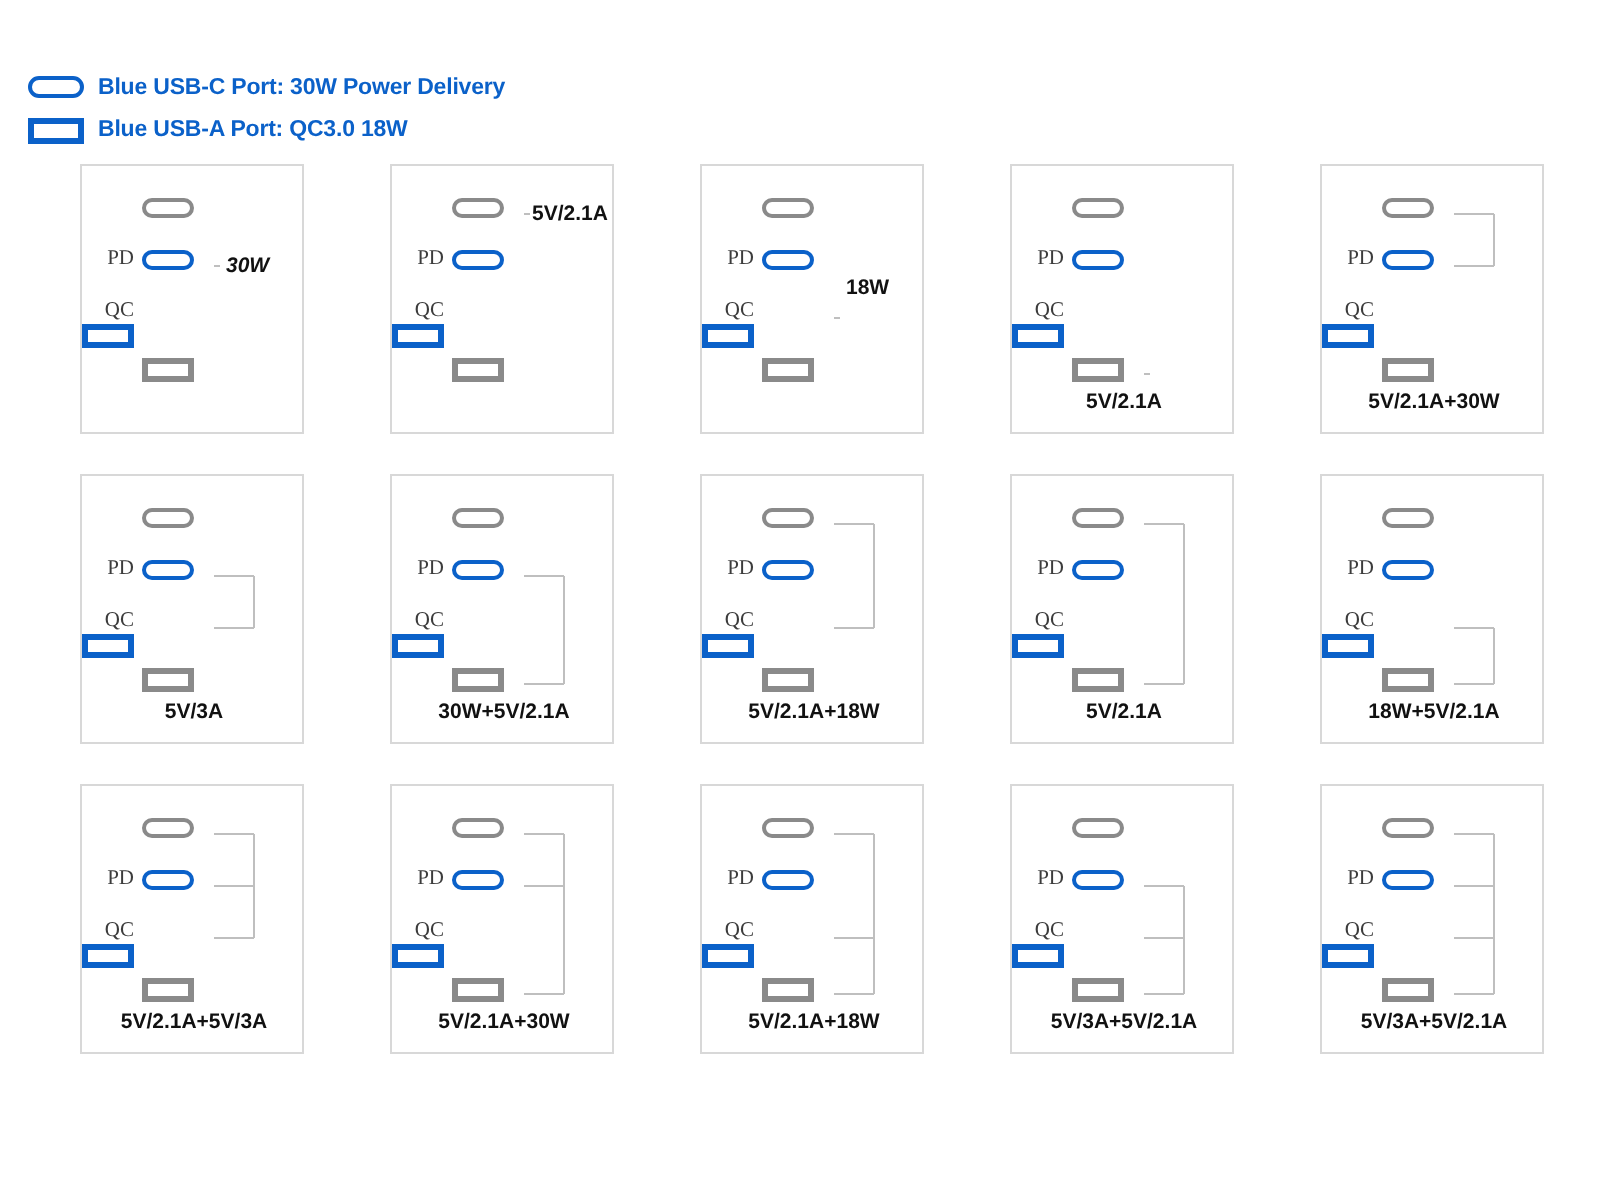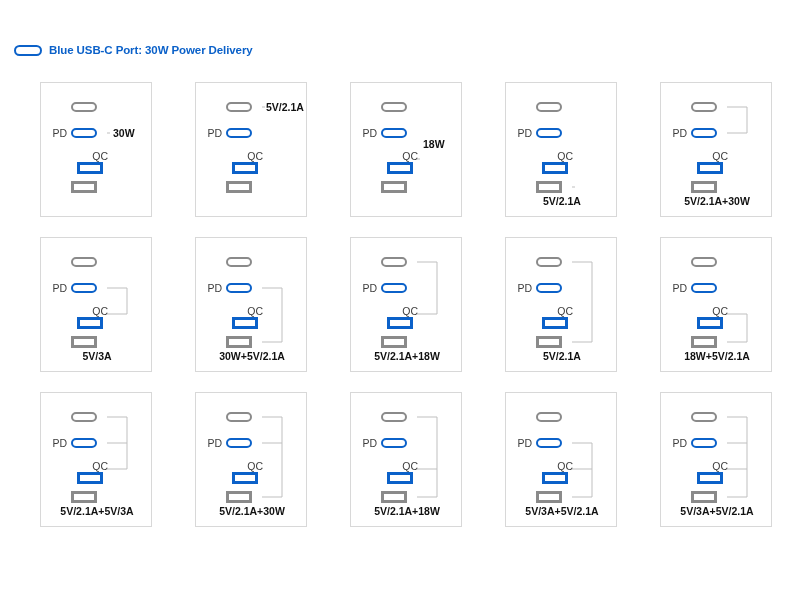--- a/index.html
+++ b/index.html
@@ -5,21 +5,21 @@
   html,body{margin:0;padding:0;}
   body{
     width:800px;height:600px;background:#ffffff;
     font-family:"Liberation Sans", sans-serif;
     color:#1a1a1a;overflow:hidden;
   }
   #root{position:relative;width:800px;height:600px;}
 
   
   .legend{position:absolute;left:14px;top:38px;}
-  .legend-row{display:flex;align-items:flex-end;height:18px;margin-bottom:3px;}
+  .legend-row{display:flex;align-items:flex-start;height:18px;margin-bottom:3px;}
   .legend-ico{width:28px;display:flex;align-items:center;justify-content:flex-start;}
   .legend-text{
     font-size:11.5px;font-weight:bold;color:#0b61c9;
     letter-spacing:-0.1px;margin-left:7px;white-space:nowrap;
   }
 
   
   .pc{ 
     width:26px;height:10px;border-radius:6px;box-sizing:border-box;
     border:2.4px solid #0b61c9;background:#ffffff;
@@ -41,21 +41,21 @@
     border:1px solid #d8d8d8;background:#ffffff;box-sizing:border-box;
   }
   .card.c0{left:40px;}
   .card.c1{left:195px;}
   .card.c2{left:350px;}
   .card.c3{left:505px;}
   .card.c4{left:660px;}
 
   
   .ports{position:absolute;left:0;top:0;width:112px;height:135px;}
-  .prow{position:absolute;left:0;width:112px;height:16px;display:flex;align-items:center;}
+  .prow{position:absolute;left:0;width:112px;height:16px;display:flex;align-items:flex-start;font-family:Liberation Serif, serif;}
   .prow.r0{top:16px;}
   .prow.r1{top:42px;}
   .prow.r2{top:68px;flex-direction:column;}
   .prow.r3{top:96px;}
   .ptag{
     width:30px;text-align:right;font-size:10.5px;color:#3c3c3c;
     padding-right:4px;box-sizing:border-box;line-height:1;
   }
   .pslot{width:40px;display:flex;align-items:center;justify-content:flex-start;}
 
@@ -78,20 +78,26 @@
 
 <div id="root">
 
   <div class="legend">
     <div class="legend-row">
       <span class="legend-ico">
         <span class="pc lg"></span>
       </span>
       <span class="legend-text">Blue USB-C Port: 30W Power Delivery</span>
     </div>
+    <div class="legend-row">
+      <span class="legend-ico">
+        <span class="pa lg"></span>
+      </span>
+      <span class="legend-text">Blue USB-A Port: QC3.0 18W</span>
+    </div>
   </div>
 
   <div class="grid" id="grid">
       <div class="row">
         <div class="card c0">
           <div class="ports">
             <div class="prow r0">
               <span class="ptag"></span>
               <span class="pslot">
                 <span class="pc gray"></span>
@@ -112,21 +118,21 @@
             <div class="prow r3">
               <span class="ptag"></span>
               <span class="pslot">
                 <span class="pa gray"></span>
               </span>
             </div>
           </div>
           <svg class="conn" viewBox="0 0 112 135">
             <line x1="66" y1="50" x2="69" y2="50" stroke="#bfbfbf" stroke-width="1"></line>
           </svg>
-          <div class="sidelab" style="left: 72px; top: 45px;">30W</div>
+          <div class="sidelab" style="left: 72px; top: 45px; font-style: italic;">30W</div>
         </div>
         <div class="card c1">
           <div class="ports">
             <div class="prow r0">
               <span class="ptag"></span>
               <span class="pslot">
                 <span class="pc gray"></span>
               </span>
             </div>
             <div class="prow r1">

